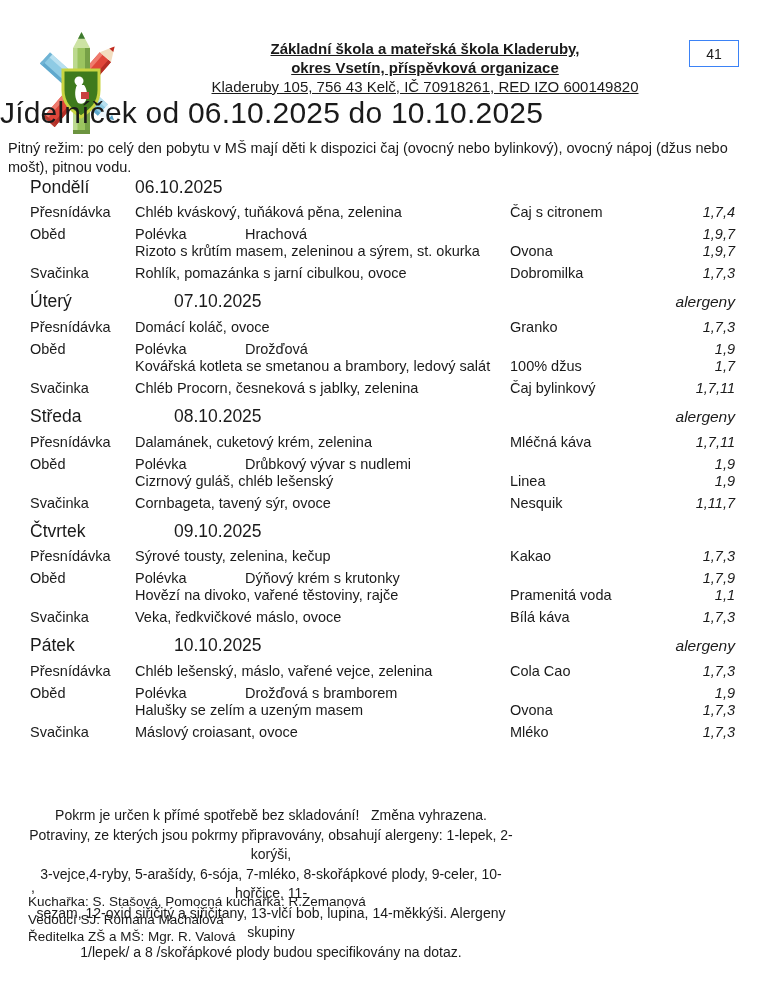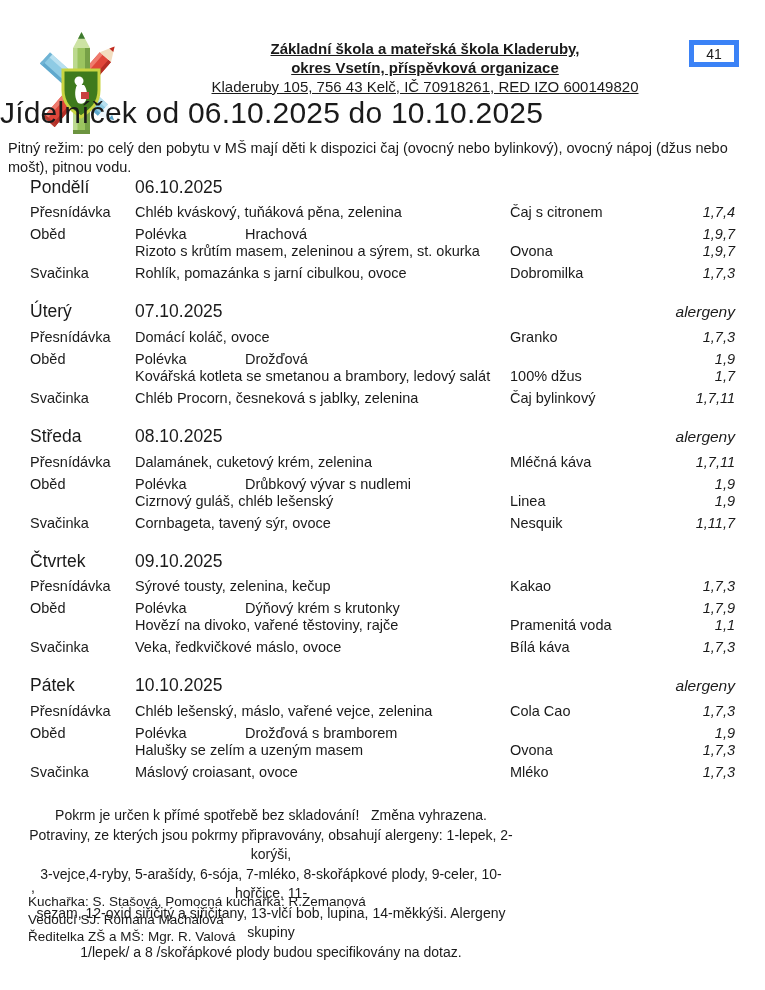--- a/index.html
+++ b/index.html
@@ -3,36 +3,36 @@
 <meta charset="utf-8">
 <style>
   * { margin:0; padding:0; box-sizing:border-box; }
   html,body { width:765px; height:990px; }
   body { background:#ffffff; font-family:"Liberation Sans", sans-serif; color:#1a1a1a; }
   .page { position:relative; width:765px; height:990px; background:#fff; overflow:hidden; }
 
   .logo { position:absolute; left:35px; top:32px; width:110px; height:105px; }
 
   .pagebox { position:absolute; left:689px; top:40px; width:50px; height:27px;
-             border:5px solid #3b82f6; display:flex; align-items:center; justify-content:center;
+             border:1px solid #3b82f6; display:flex; align-items:center; justify-content:center;
              font-size:14px; background:#fff; }
 
   .header-block { position:absolute; left:140px; top:39px; width:570px; text-align:center;
                   font-size:15px; line-height:19px;text-decoration:underline; }
   .header-block .bold { font-weight:bold; }
 
   .title { position:absolute; left:0; top:96px; width:765px; text-align:left; font-size:30px;
            letter-spacing:0.2px; }
 
   .regime { position:absolute; left:8px; top:139px; width:752px; font-size:14.5px; line-height:19px; }
 
   .menu { position:absolute; left:30px; top:176px; width:705px; }
   .day-head { display:flex; align-items:baseline; font-size:17.5px; line-height:22px;
               margin-bottom:6px; }
-  .day + .day .day-head { margin-top:18px; }
+  .day + .day .day-head { margin-top:8px;gap:39px; }
   .day-name { width:105px; flex-shrink:0; }
   .allergens-label { margin-left:auto; font-style:italic; font-size:15.5px; }
 
   .row { display:flex; font-size:14.5px; line-height:17px; margin-bottom:5px;align-items:center; }
   .row.tight { margin-bottom:0; }
   .c1 { width:105px; flex-shrink:0; }
   .c2 { width:375px; flex-shrink:0; display:flex; }
   .soup-label { width:110px; flex-shrink:0; }
   .c3 { width:120px; flex-shrink:0; }
   .c4 { flex:1; text-align:right; font-style:italic; }

